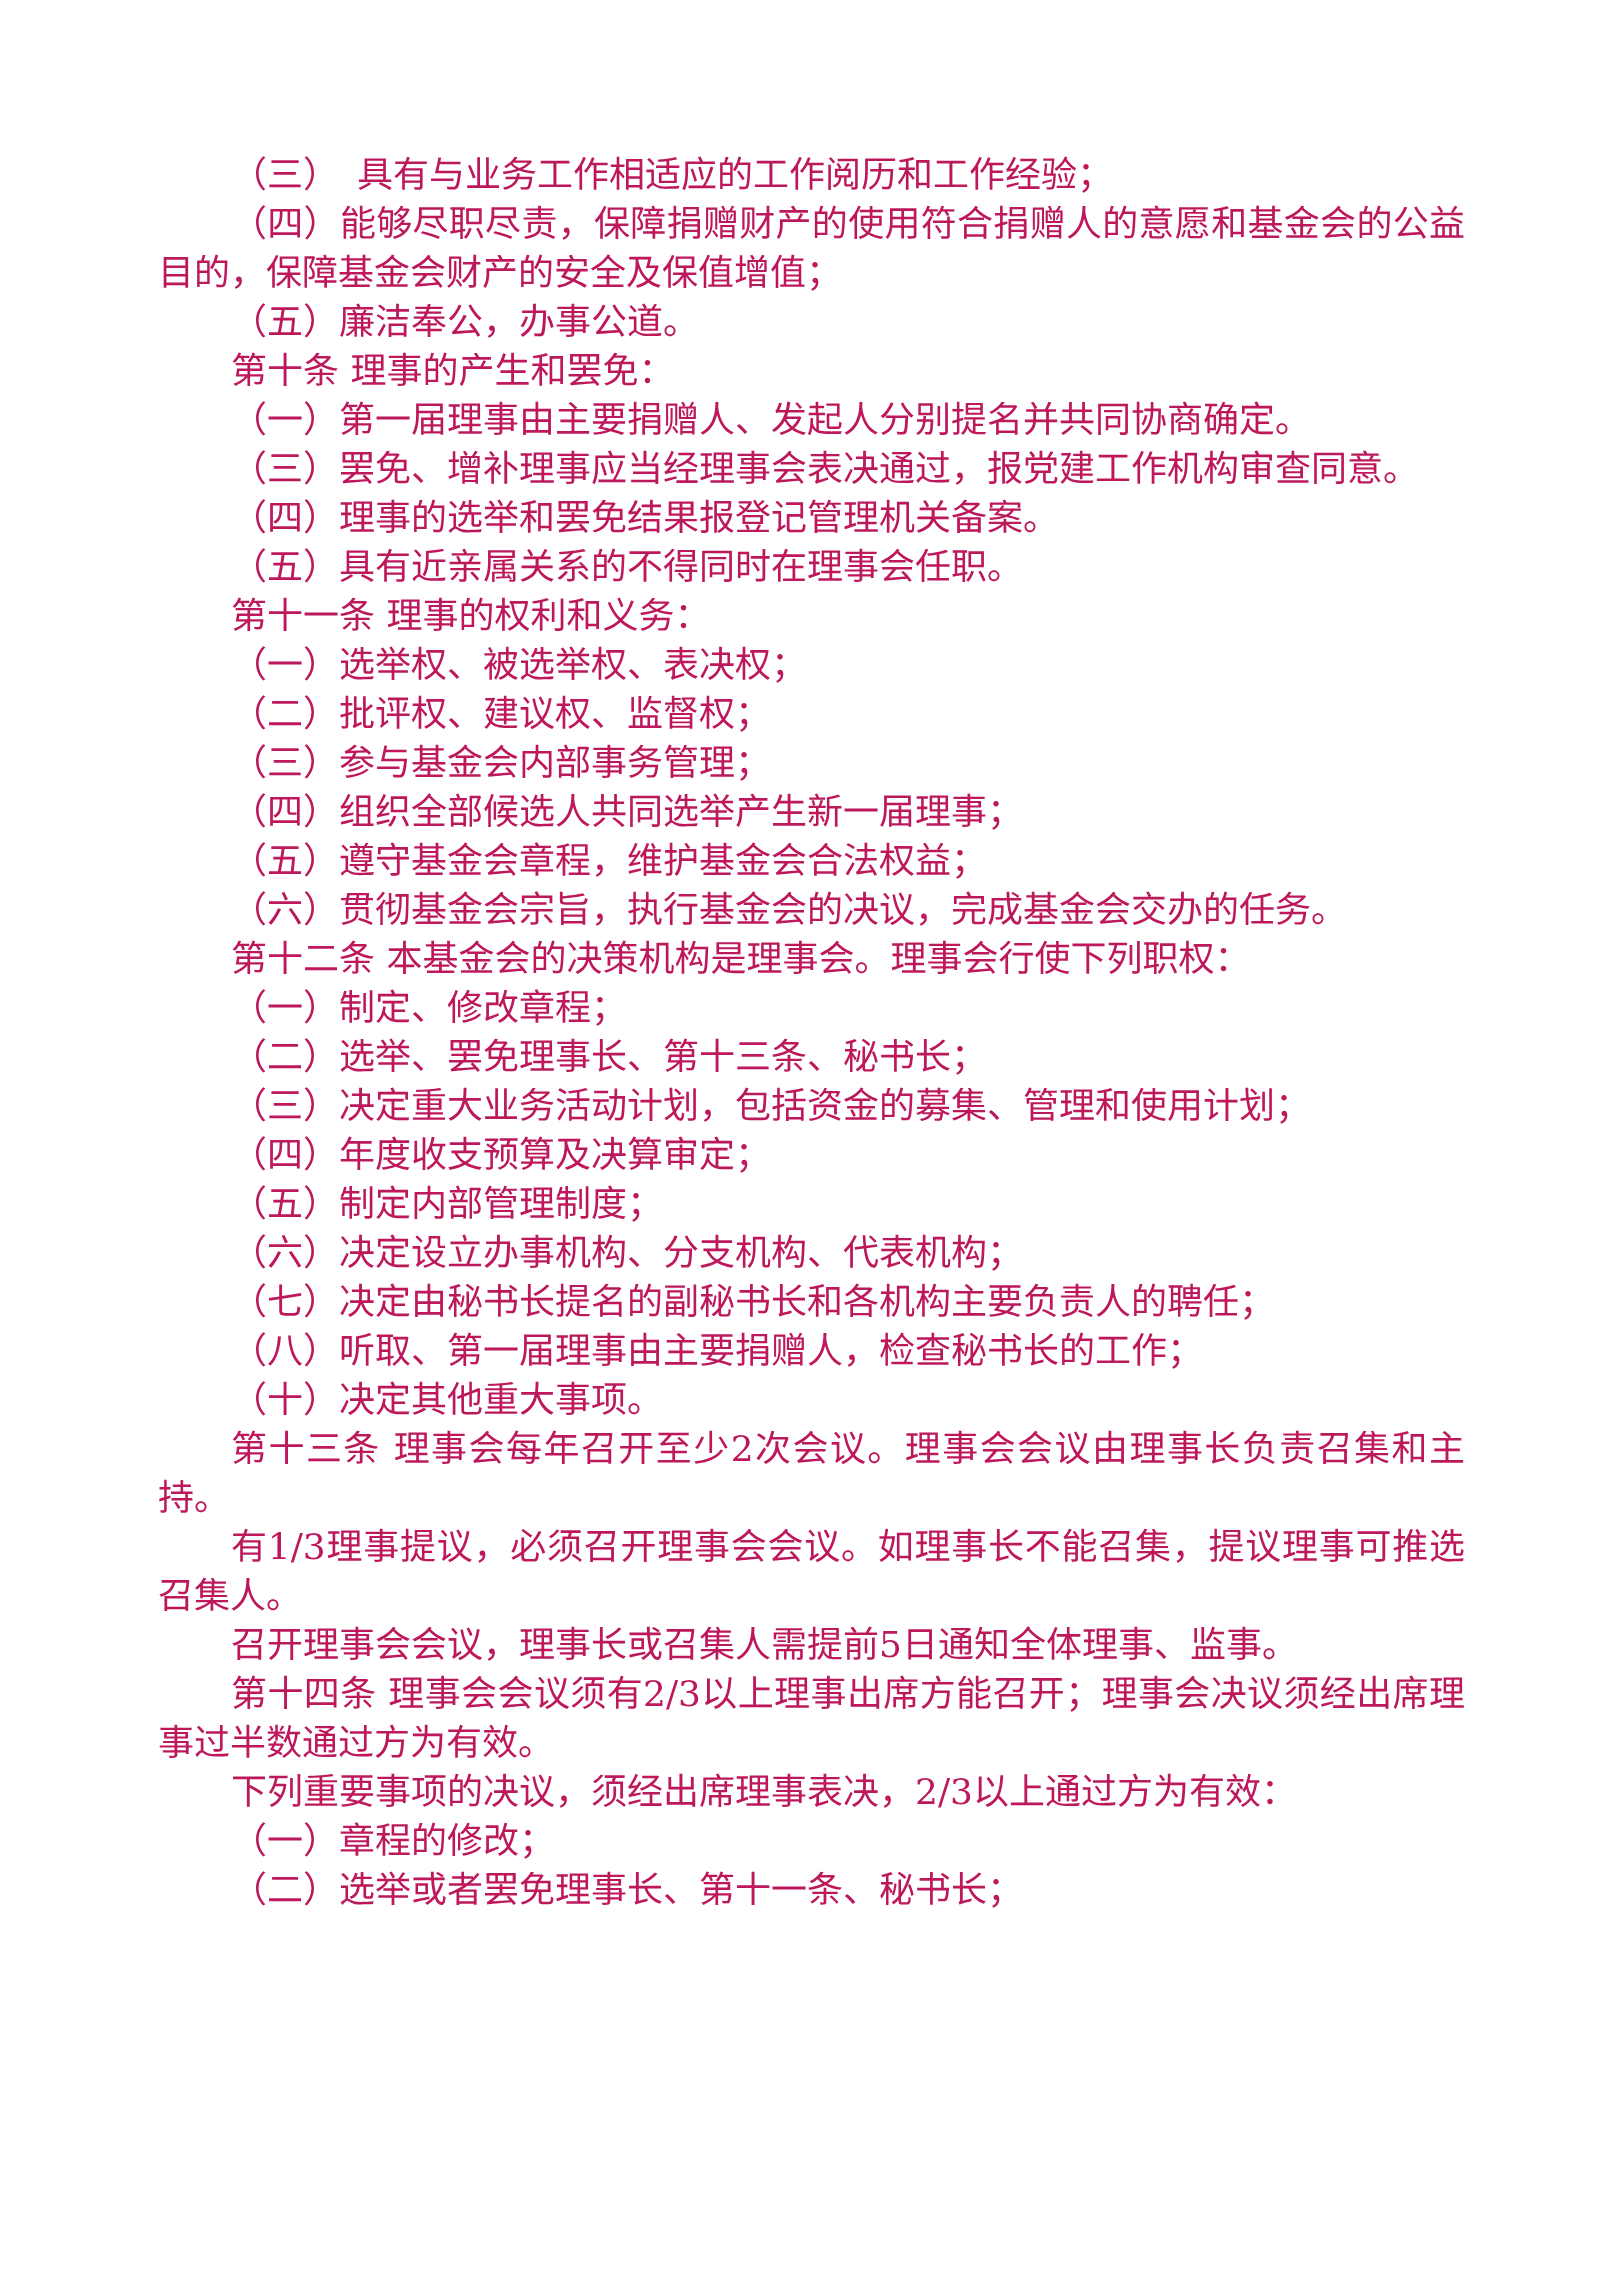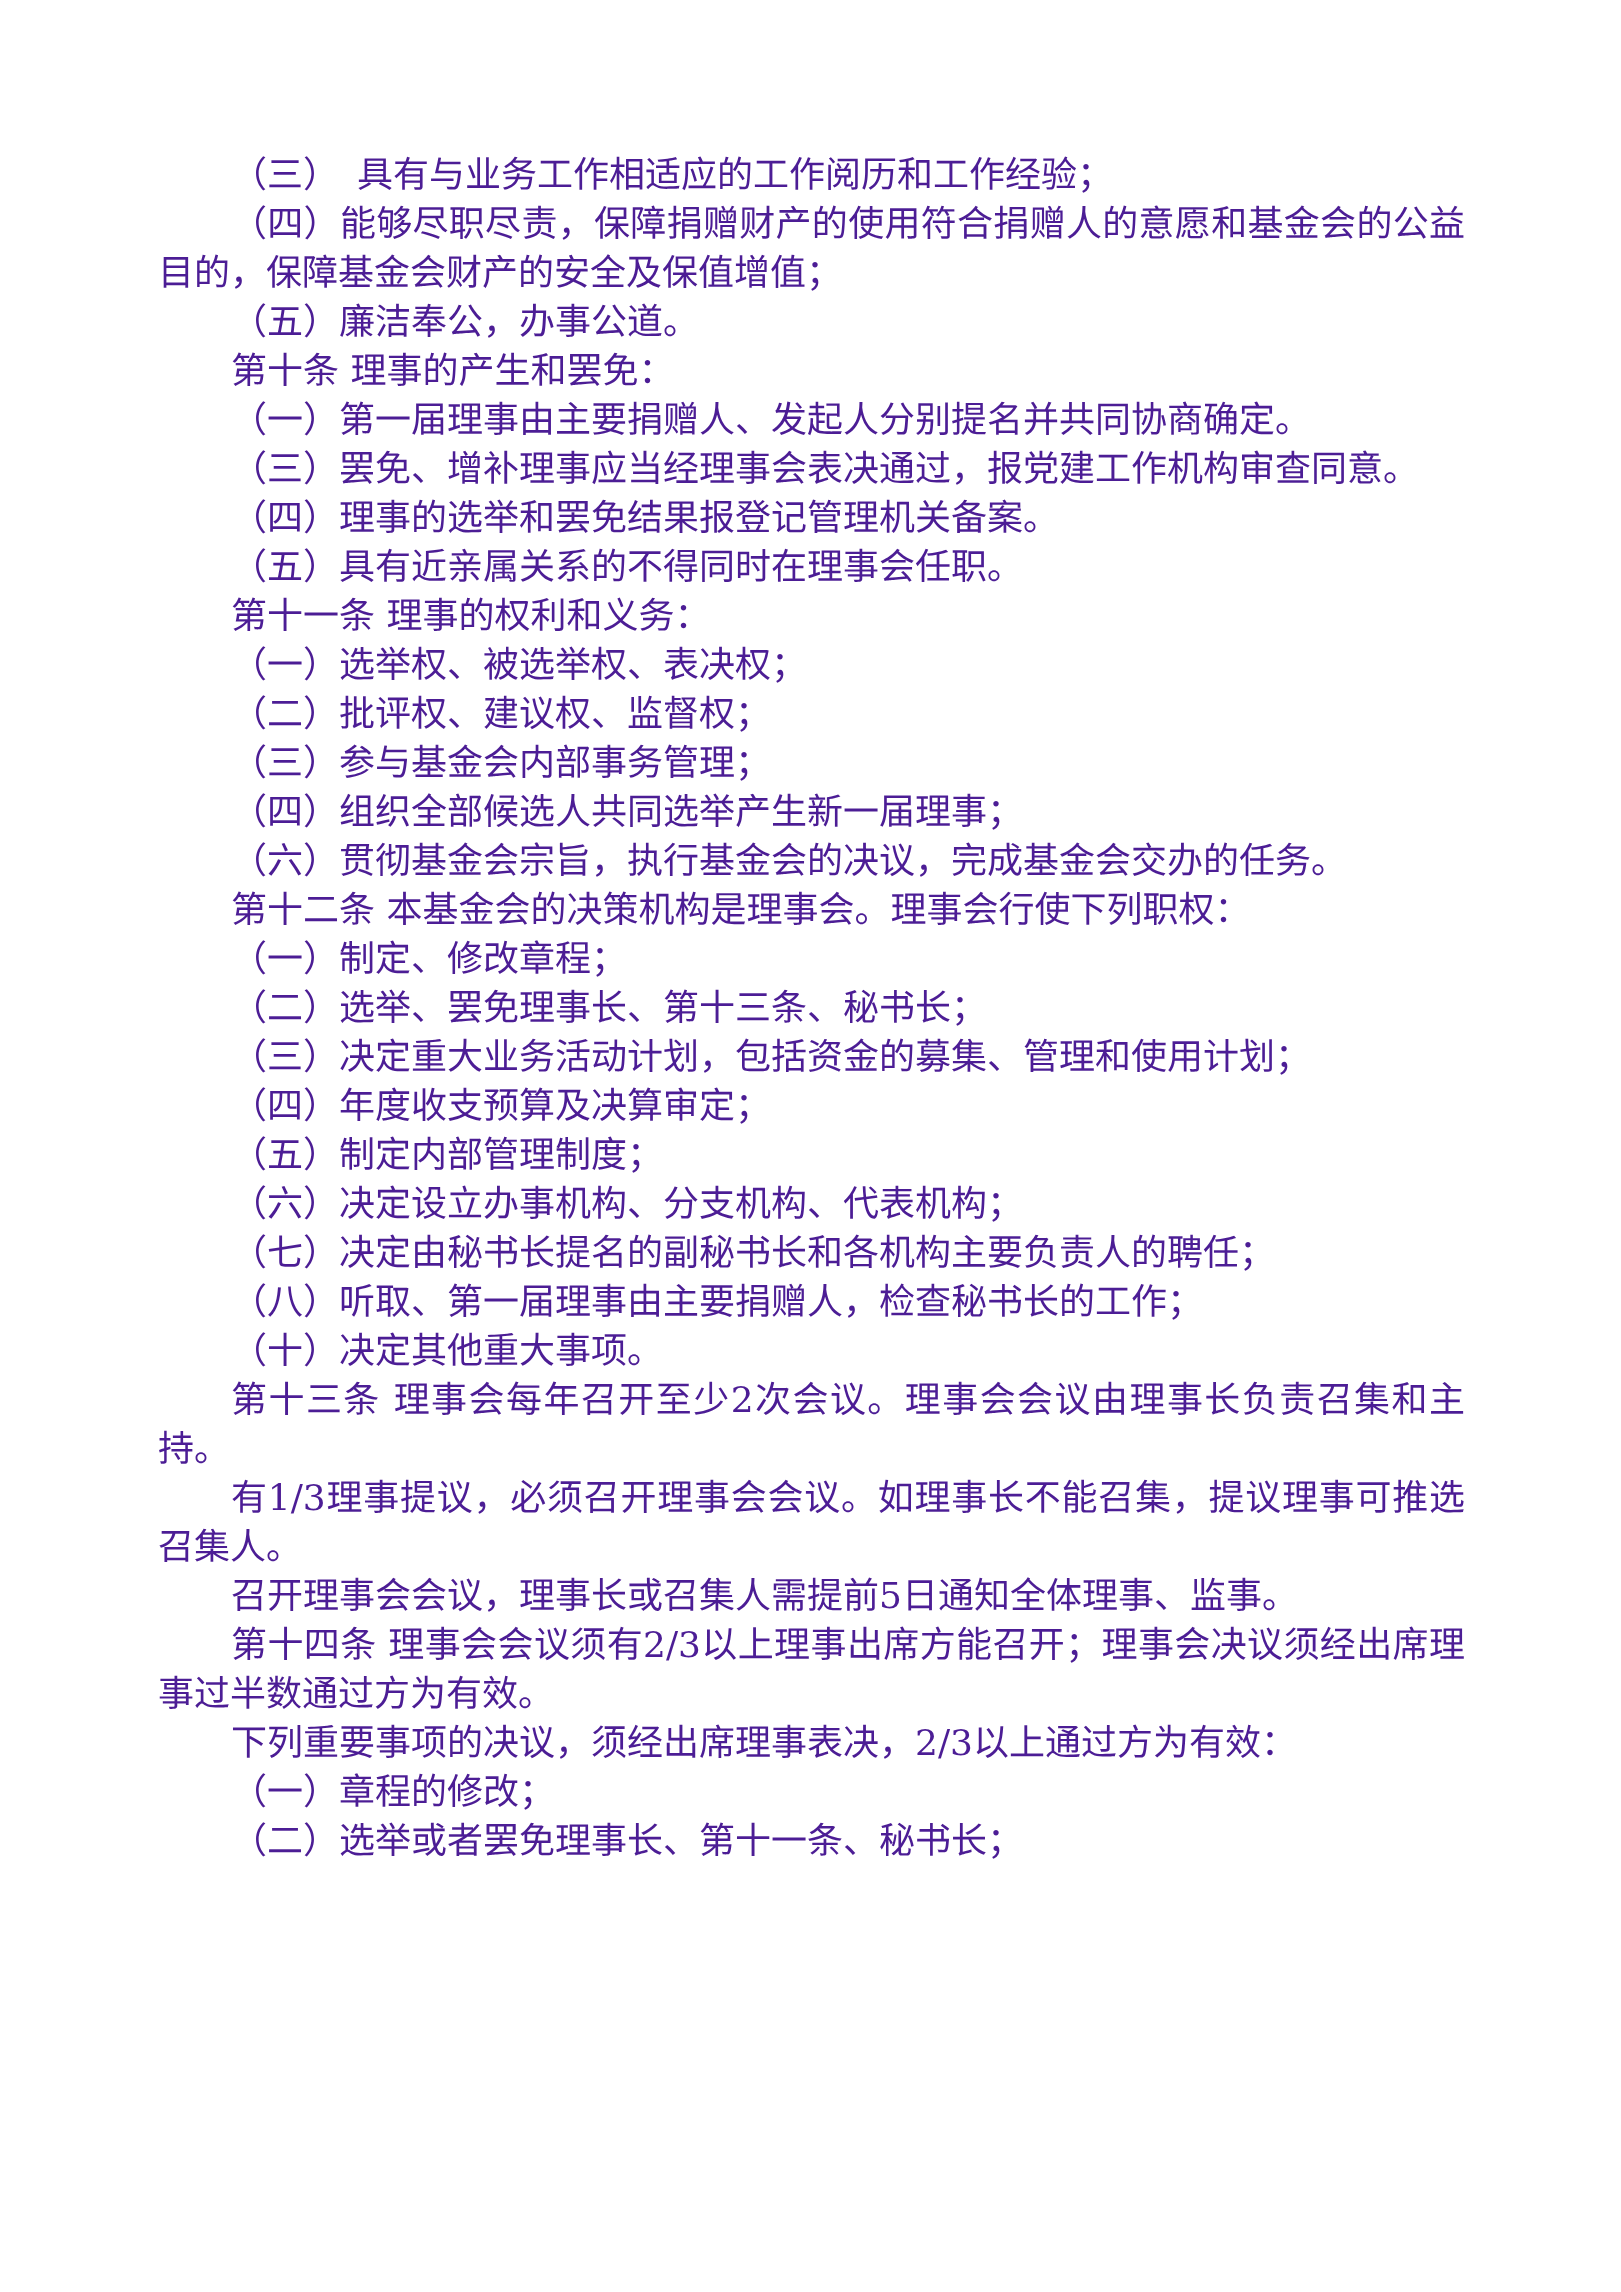--- a/index.html
+++ b/index.html
@@ -20,21 +20,21 @@
     top: 0;
     width: 1621px;
     height: 2293px;
     background: #ffffff;
   }
   .doc-content {
     position: absolute;
     left: 158px;
     top: 150px;
     width: 1307px;
-    color: #4c1d95;
+    color: #be185d;
     font-size: 36px;
     line-height: 49px;
     text-align: justify;
     letter-spacing: 0;
   }
   .doc-content p {
     margin: 0;
     padding: 0;
     text-indent: 73px; 
   }
@@ -50,20 +50,21 @@
     <p>第十条 理事的产生和罢免：</p>
     <p>（一）第一届理事由主要捐赠人、发起人分别提名并共同协商确定。</p>
     <p>（三）罢免、增补理事应当经理事会表决通过，报党建工作机构审查同意。</p>
     <p>（四）理事的选举和罢免结果报登记管理机关备案。</p>
     <p>（五）具有近亲属关系的不得同时在理事会任职。</p>
     <p>第十一条 理事的权利和义务：</p>
     <p>（一）选举权、被选举权、表决权；</p>
     <p>（二）批评权、建议权、监督权；</p>
     <p>（三）参与基金会内部事务管理；</p>
     <p>（四）组织全部候选人共同选举产生新一届理事；</p>
+    <p>（五）遵守基金会章程，维护基金会合法权益；</p>
     <p>（六）贯彻基金会宗旨，执行基金会的决议，完成基金会交办的任务。</p>
     <p>第十二条 本基金会的决策机构是理事会。理事会行使下列职权：</p>
     <p>（一）制定、修改章程；</p>
     <p>（二）选举、罢免理事长、第十三条、秘书长；</p>
     <p>（三）决定重大业务活动计划，包括资金的募集、管理和使用计划；</p>
     <p>（四）年度收支预算及决算审定；</p>
     <p>（五）制定内部管理制度；</p>
     <p>（六）决定设立办事机构、分支机构、代表机构；</p>
     <p>（七）决定由秘书长提名的副秘书长和各机构主要负责人的聘任；</p>
     <p>（八）听取、第一届理事由主要捐赠人，检查秘书长的工作；</p>

